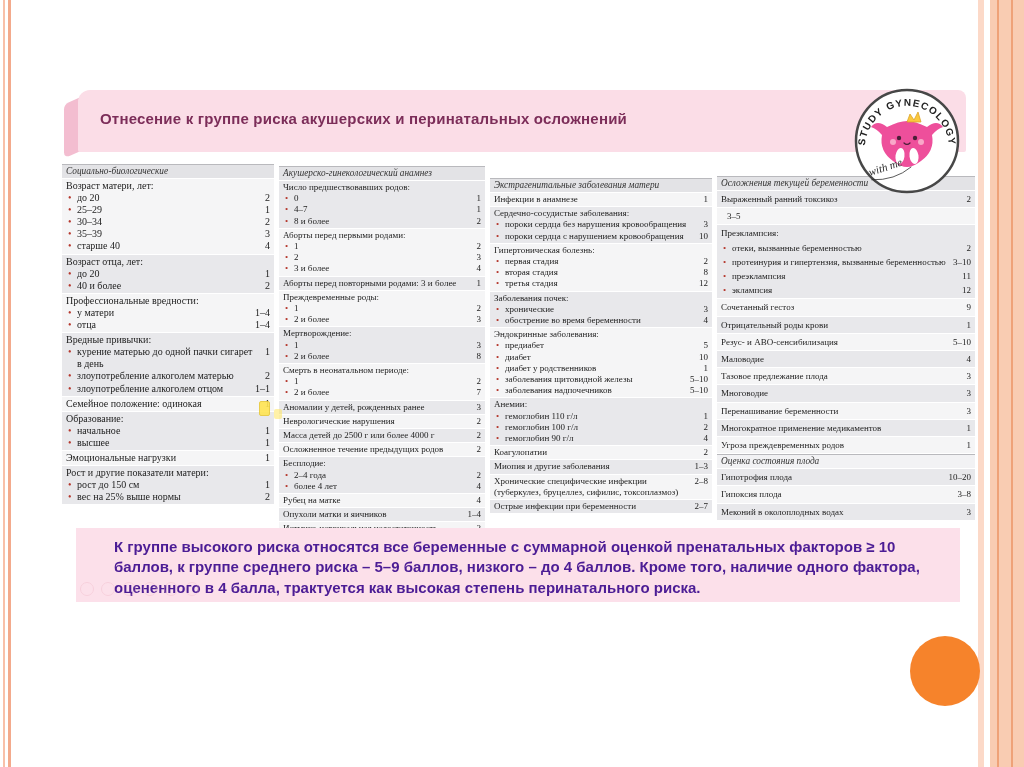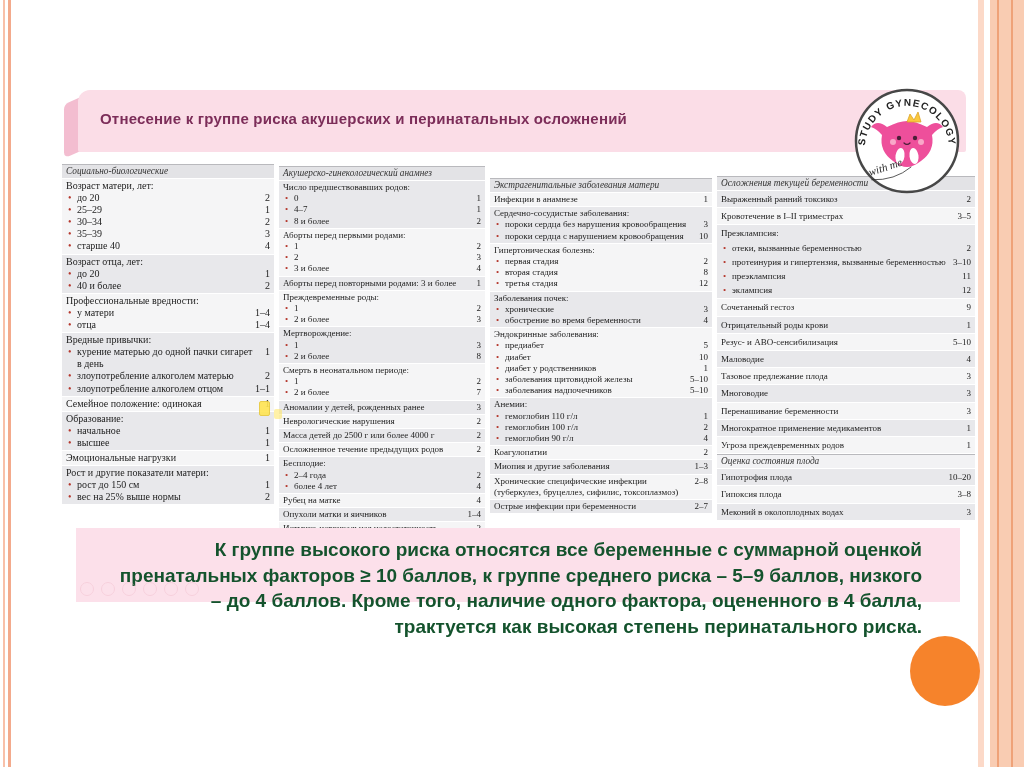--- a/index.html
+++ b/index.html
@@ -51,22 +51,22 @@
   .col4 .row { line-height:14.2px; }
   .lbl { flex:1; }
   .item .lbl { padding-left:11px; position:relative; }
   .bullet { position:absolute; left:2px; top:0; color:#b5382e; }
   .val { margin-left:6px; white-space:nowrap; }
 
   
   .footer-note { position:absolute; left:76px; top:528px; width:884px; height:74px;
                  background:#fce0ea; padding:9px 38px 0; z-index:2; }
   .footer-note div { font-family:"Liberation Sans","DejaVu Sans",sans-serif;
-                     font-weight:bold; font-size:19px; line-height:1.35; color:#14532d;
-                     text-align:right; }
+                     font-weight:bold; font-size:15px; line-height:1.35; color:#4c1d95;
+                     text-align:left; }
   .wm { position:absolute; left:80px; top:582px; display:flex; gap:7px; z-index:3; opacity:.4; }
   .wm span { width:14px; height:14px; border:1.5px solid #efb9c8; border-radius:50%; display:block; }
 
   
   .cursor-a { position:absolute; left:259px; top:401px; width:11px; height:15px;
               background:#ffe452; border:1px solid #e8c93a; border-radius:2px; z-index:4; opacity:.9; }
   .cursor-b { position:absolute; left:274px; top:409px; width:8px; height:10px;
               background:#ffe452; border-radius:2px; z-index:4; opacity:.5; }
 </style>
 </head>
@@ -486,21 +486,20 @@
     <div class="col col4">
       <div class="col-header">Осложнения текущей беременности</div>
       <div class="block shade">
         <div class="row">
           <span class="lbl">Выраженный ранний токсикоз</span>
           <span class="val">2</span>
         </div>
       </div>
       <div class="block light">
         <div class="row">
-          <span class="lbl">Кровотечение в I–II триместрах</span>
           <span class="val">3–5</span>
         </div>
       </div>
       <div class="block shade">
         <div class="row">
           <span class="lbl">Преэклампсия:</span>
         </div>
         <div class="row item">
           <span class="lbl"><span class="bullet">•</span>отеки, вызванные беременностью</span>
           <span class="val">2</span>

